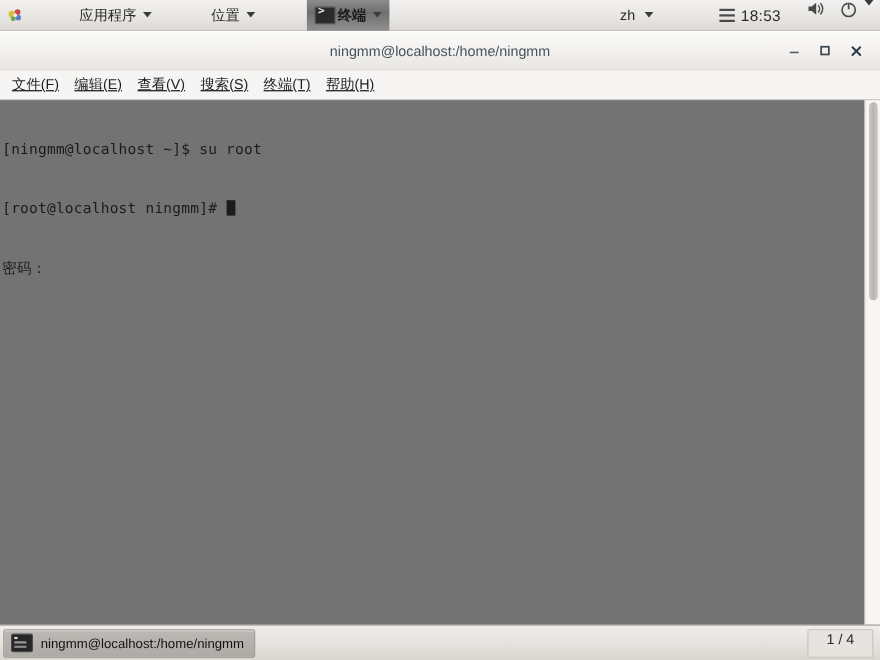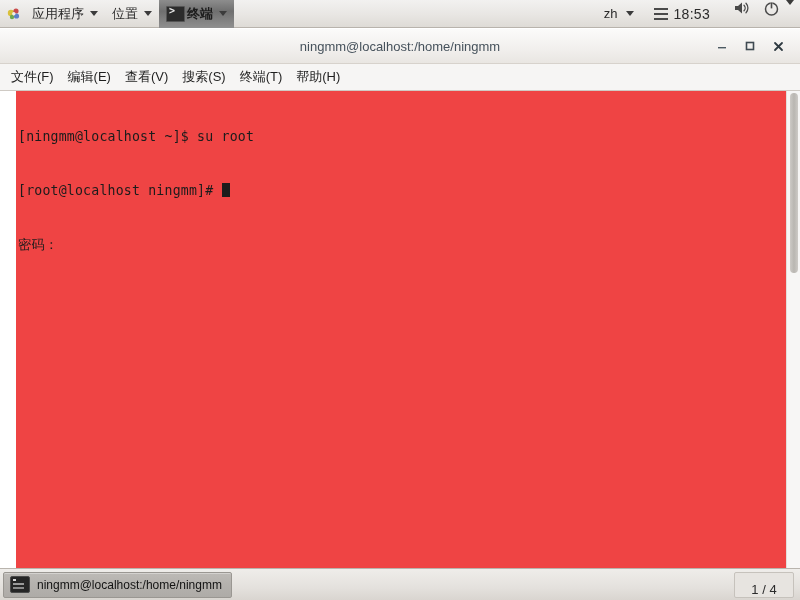--- a/index.html
+++ b/index.html
@@ -36,20 +36,21 @@
 
   .panel-item {
     display: flex;
     align-items: center;
     height: 28px;
     padding: 0 7px;
     font-size: 13px;
     color: #2b2b2b;
     white-space: nowrap;
     cursor: default;
+    margin-left: 40px;
   }
   .panel-item.active-win {
     background: linear-gradient(to bottom, #8d8d8d 0%, #6f6f6f 40%, #909090 100%);
     position: relative;
     font-weight: bold;
   }
   .panel-item.active-win .pi-label { color: #1c1c1c; position: relative; z-index: 2; }
 
   .distro-logo {
     width: 18px; height: 18px;
@@ -140,35 +141,35 @@
   .wb-max svg, .wb-close svg { display: block; }
 
   .menubar {
     height: 27px;
     background: #f6f5f4;
     border-bottom: 1px solid #cfcac4;
     display: flex;
     align-items: center;
     padding-left: 4px;
     box-sizing: border-box;
+    text-decoration: underline;
   }
   .menu-item {
     font-size: 13px;
     color: #1f1f1f;
     padding: 2px 7px;
     cursor: default;
     white-space: nowrap;
   }
 
   .term-area {
     position: relative;
     height: 477px;
-    background: #ef4444;
+    background: #737373;
     overflow: hidden;
-    margin-left: 16px;
   }
   .term-text {
     position: absolute;
     left: 2px; top: 1px;
     font-family: "DejaVu Sans Mono", monospace;
     font-size: 13.2px;
     line-height: 18px;
     color: #1c1c1c;
     white-space: pre;
     letter-spacing: 0.2px;
@@ -254,21 +255,21 @@
     font-size: 12px;
     color: #131313;
     white-space: nowrap;
     overflow: hidden;
     text-overflow: ellipsis;
   }
   .workspace-switcher {
     margin-left: auto;
     margin-right: 6px;
     display: flex;
-    align-items: flex-end;
+    align-items: flex-start;
     justify-content: center;
     width: 58px;
     height: 24px;
     border: 1px solid #c6c2bc;
     background: #e7e4e0;
     border-radius: 2px;
     font-size: 13px;
     color: #2b2b2b;
     cursor: default;
   }

